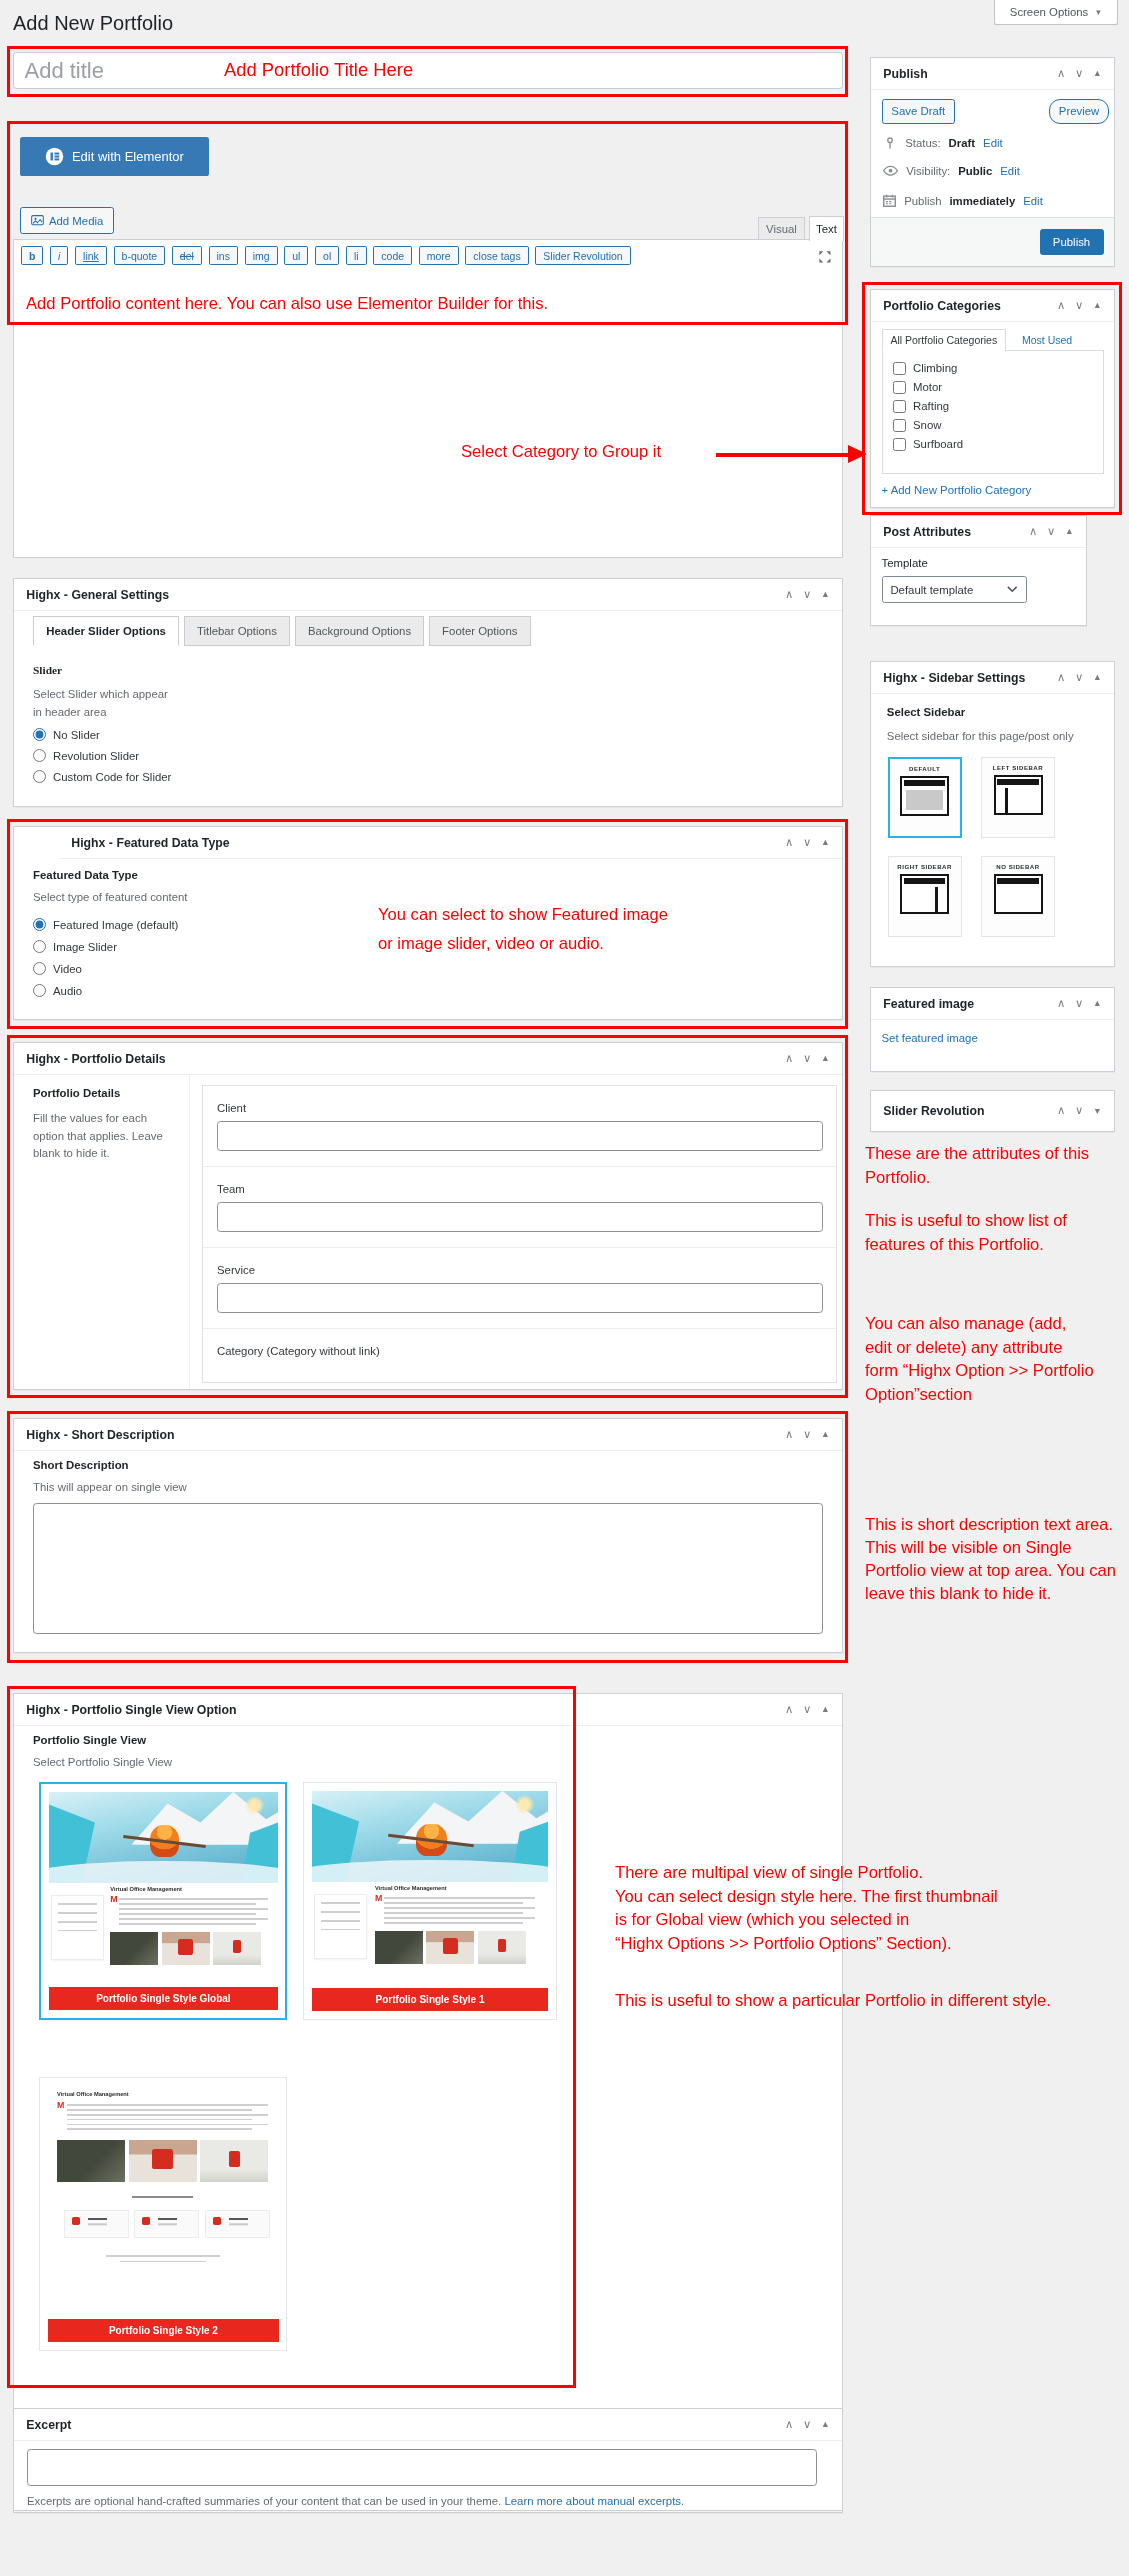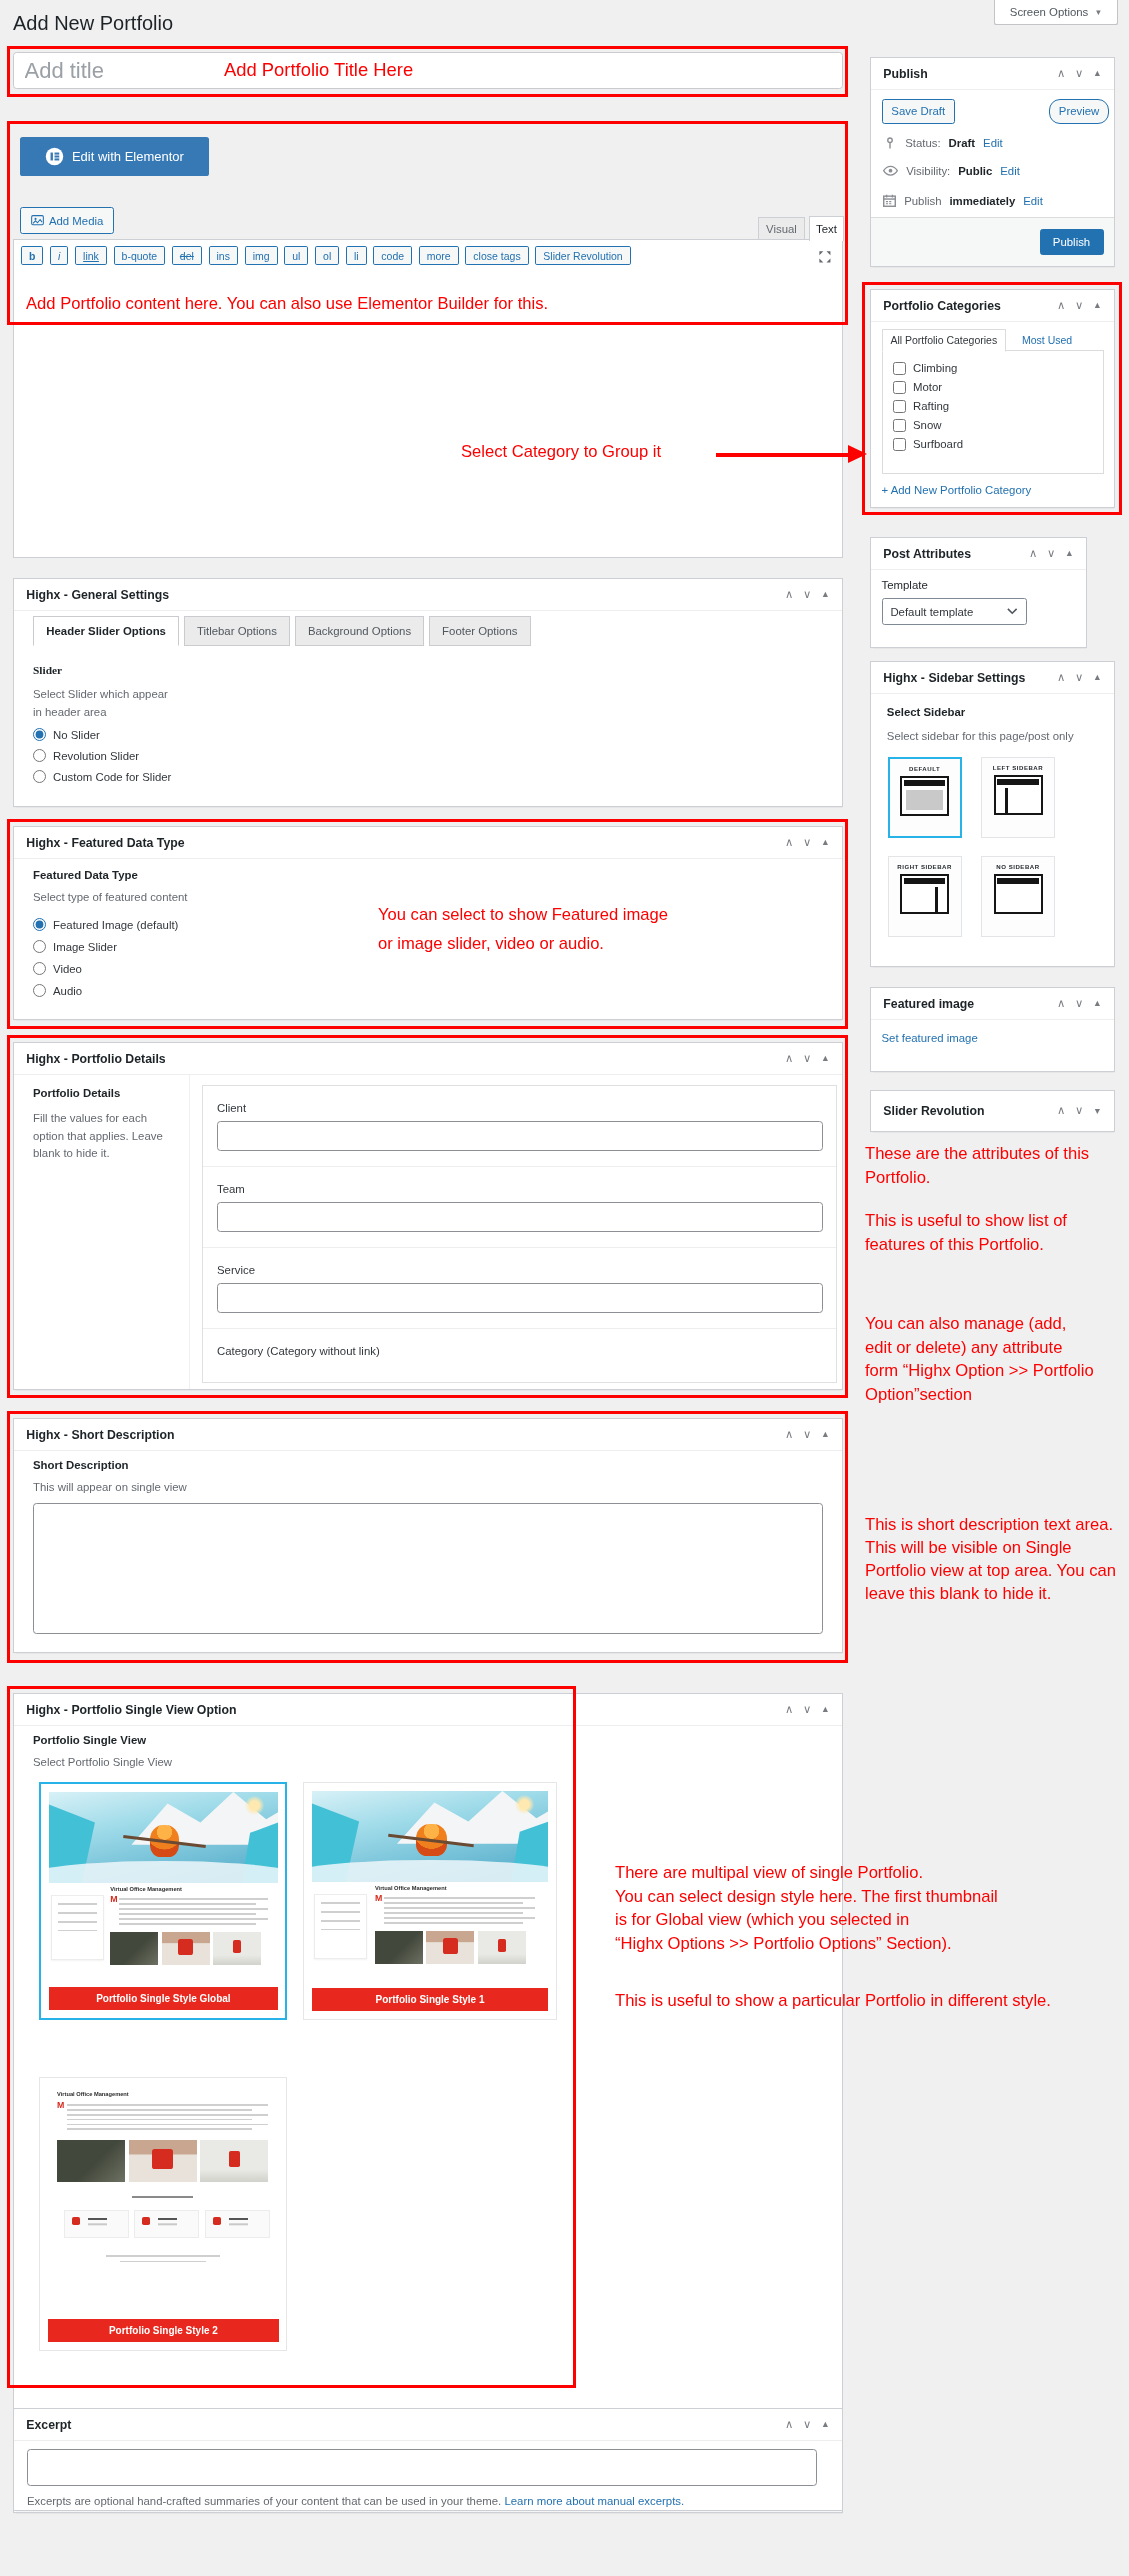--- a/index.html
+++ b/index.html
@@ -223,21 +223,21 @@
     <label class="opt" style="left:19px;top:170px;">
         <input type="radio" name="hslider" style="">
         <span>Revolution Slider</span>
       </label>
     <label class="opt" style="left:19px;top:191px;">
         <input type="radio" name="hslider" style="">
         <span>Custom Code for Slider</span>
       </label>
   </div>
 
-  <div class="metabox" style="left:13px;top:826px;width:830px;height:194px;">
+  <div class="metabox" style="left:13px;top:826px;width:830px;height:194px;padding-left:45px;">
     <div class="mb-head divider">
       <span class="mb-title">Highx - Featured Data Type</span>
       <span class="mb-tools">
         <span class="tool">∧</span>
         <span class="tool">∨</span>
         <span class="tool tri">▲</span>
       </span>
     </div>
     <div class="abs blabel" style="left:19px;top:42px;">Featured Data Type</div>
     <div class="abs gray" style="left:19px;top:64px;">Select type of featured content</div>
@@ -536,21 +536,21 @@
           <span>Snow</span>
         </label>
       <label class="cat-item">
           <input type="checkbox" style="">
           <span>Surfboard</span>
         </label>
     </div>
     <span class="link abs" style="left:10.5px;top:194px;">+ Add New Portfolio Category</span>
   </div>
 
-  <div class="metabox" style="left:870px;top:537px;width:217px;height:111px;">
+  <div class="metabox" style="left:870px;top:515px;width:217px;height:111px;">
     <div class="mb-head divider">
       <span class="mb-title">Post Attributes</span>
       <span class="mb-tools">
         <span class="tool">∧</span>
         <span class="tool">∨</span>
         <span class="tool tri">▲</span>
       </span>
     </div>
     <div class="abs" style="left:10.5px;top:41px;color:#1d2327;">Template</div>
     <div class="wpselect">

